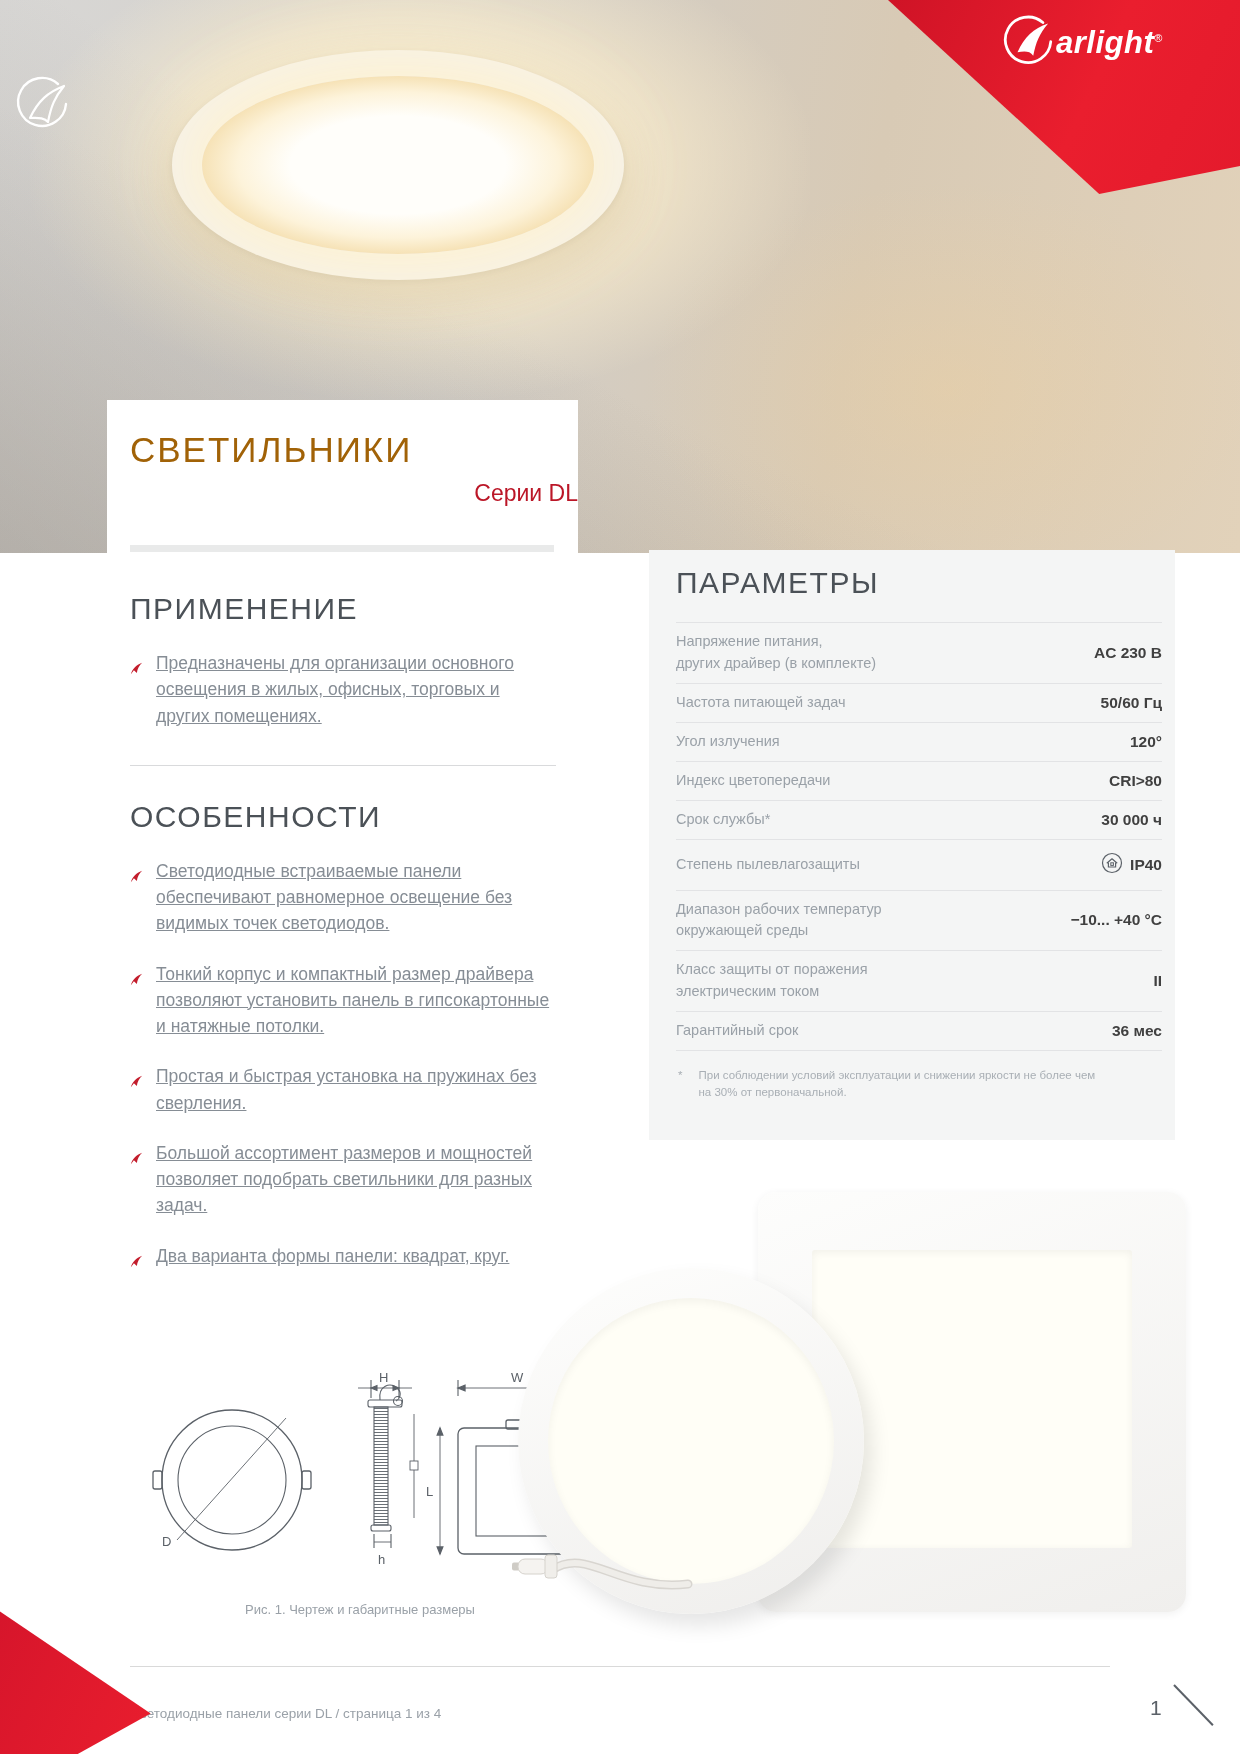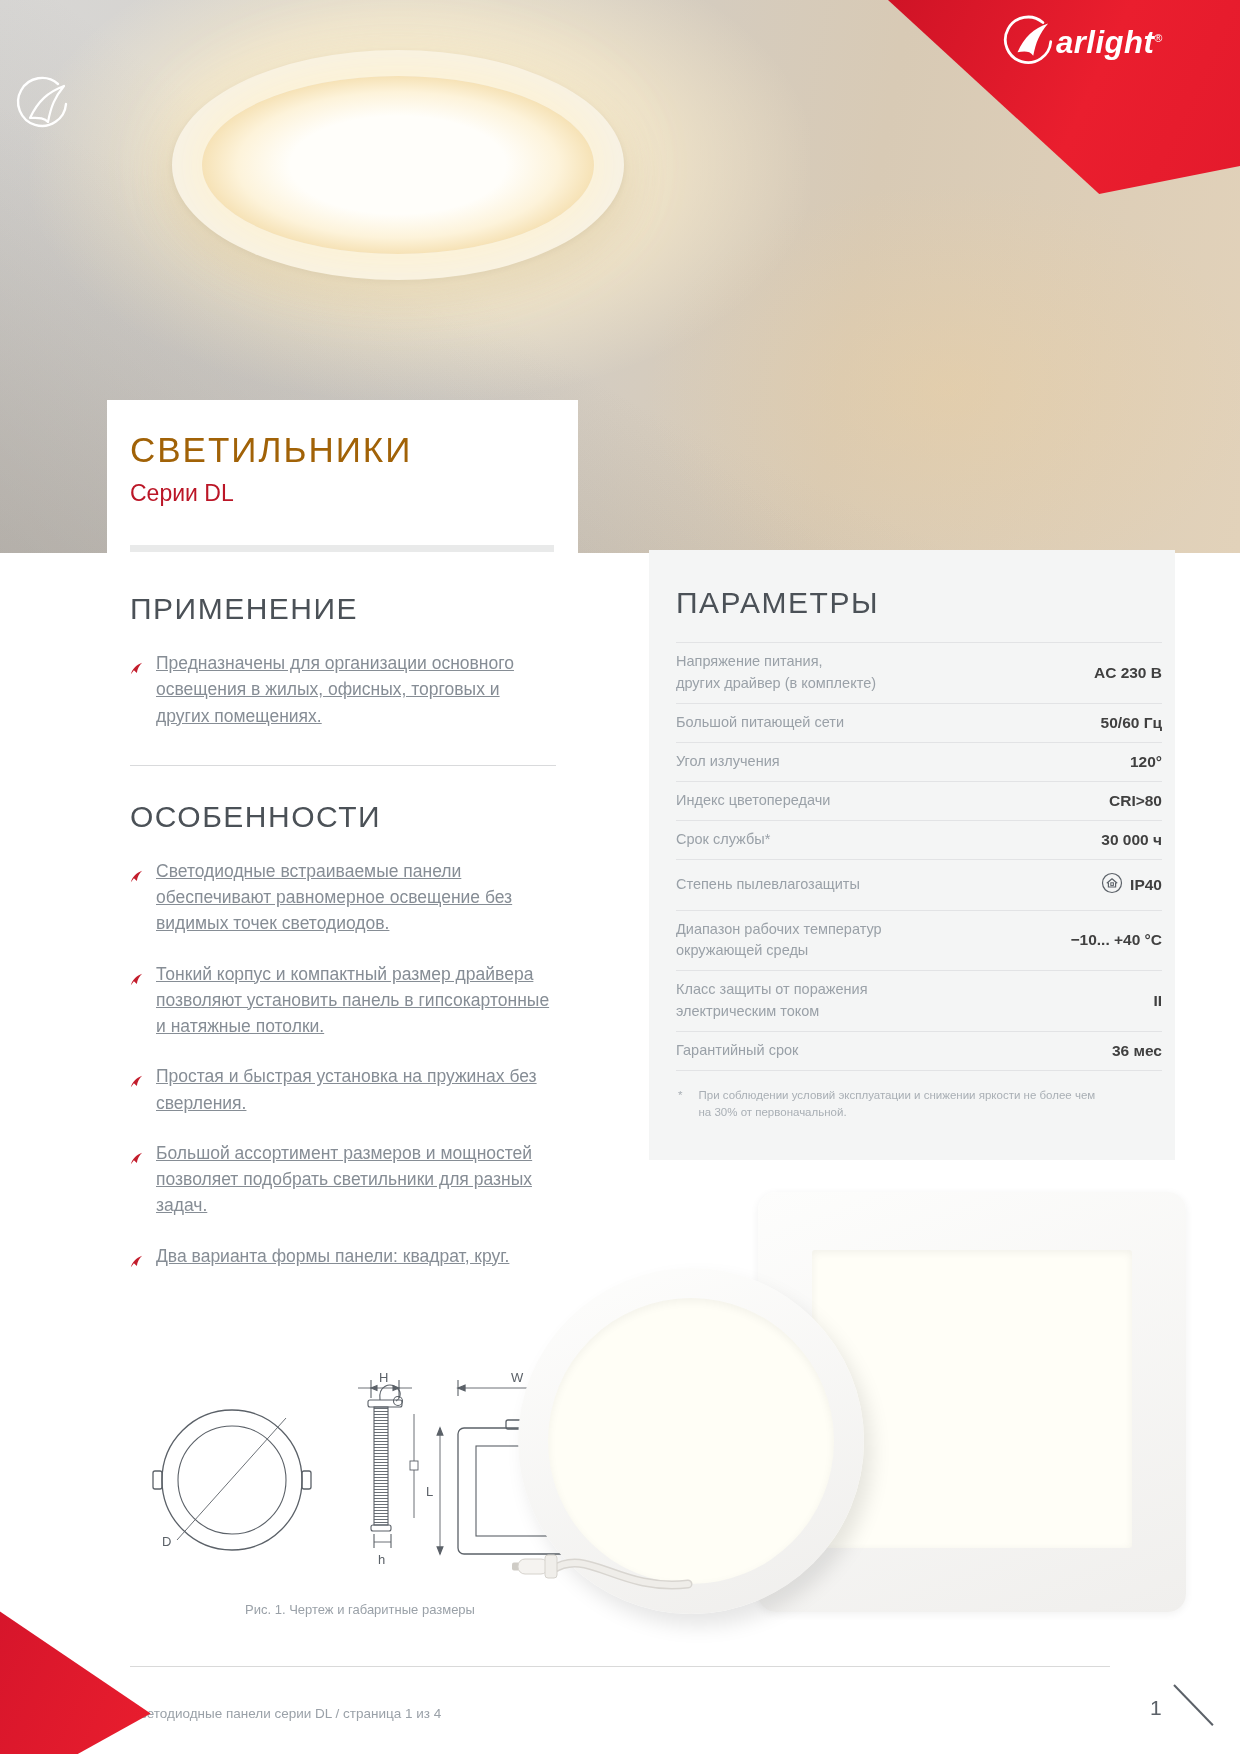--- a/index.html
+++ b/index.html
@@ -27,35 +27,35 @@
   .red-corner{position:absolute;right:0;top:0;width:352px;height:200px;
     clip-path:polygon(0 0,100% 0,100% 83%,60% 97%);
     background:linear-gradient(115deg,#cf1326 0%,#ea1e2e 55%,#e41a2c 100%);}
   .brand{position:absolute;right:50px;top:12px;width:190px;display:flex;align-items:center;}
   .brand-text{color:#fff;font-size:31px;font-weight:700;font-style:italic;letter-spacing:0.5px;line-height:1;}
   .brand-reg{color:#fff;font-size:11px;font-weight:400;vertical-align:super;font-style:normal;}
 
   
   .title-card{position:absolute;left:107px;top:400px;width:471px;height:154px;background:#fff;}
   .page-title{margin:30px 0 0 23px;font-size:35px;font-weight:400;letter-spacing:2px;color:#a16207;}
-  .page-subtitle{margin:10px 0 0 23px;font-size:23px;font-weight:400;color:#bb1627;}
+  .page-subtitle{margin:10px 0 0 23px;font-size:23px;font-weight:400;color:#bb1627;text-align:right;}
   .thick-divider{position:absolute;left:130px;top:545px;width:424px;height:7px;background:#e9eaea;}
 
   
   .left-col{position:absolute;left:130px;top:578px;width:426px;color:#868d95;}
   .section-heading{font-size:30px;font-weight:400;letter-spacing:1.5px;color:#4b5157;margin:0;}
   .h-app{margin-top:14px;}
   .h-feat{margin-top:34px;}
   .bullet{display:flex;gap:13px;margin-top:24px;font-size:17.5px;line-height:1.5;text-decoration:underline;}
   .bullet-mark{flex:0 0 13px;margin-top:6px;}
   .thin-divider{border:none;border-top:1px solid #d9dadc;margin:36px 0 0;}
 
   
   .params{position:absolute;left:649px;top:550px;width:526px;background:#f4f5f5;}
-  .params-inner{padding:36px 13px 0 27px;}
+  .params-inner{padding:16px 13px 0 27px;}
   .p-divider{border:none;border-top:1px solid #e2e3e5;margin:22px 0 0;}
   .p-row{display:flex;align-items:center;border-bottom:1px solid #e2e3e5;padding:8px 0;min-height:22px;}
   .p-row.tall{padding:12px 0;}
   .p-label{flex:1;font-size:14.5px;color:#9aa1a8;line-height:1.5;white-space:pre-line;padding-right:10px;}
   .p-value{font-size:15.5px;font-weight:700;color:#404040;white-space:nowrap;display:flex;align-items:center;gap:7px;}
   .p-note{display:flex;gap:16px;padding:16px 60px 38px 2px;font-size:11.5px;line-height:1.55;color:#a9afb5;}
 
   
   .drawing{position:absolute;left:128px;top:1368px;}
   .drawing text{font-family:"Liberation Sans",sans-serif;font-size:13px;fill:#5b6168;}
@@ -179,21 +179,21 @@
     <div class="params-inner">
       <h2 class="section-heading">ПАРАМЕТРЫ</h2>
       <hr class="p-divider">
 
       <div class="p-row">
         <span class="p-label">Напряжение питания,
 других драйвер (в комплекте)</span>
         <span class="p-value">AC 230 В</span>
       </div>
       <div class="p-row">
-        <span class="p-label">Большой питающей сети</span>
+        <span class="p-label">Частота питающей задач</span>
         <span class="p-value">50/60 Гц</span>
       </div>
       <div class="p-row">
         <span class="p-label">Угол излучения</span>
         <span class="p-value">120°</span>
       </div>
       <div class="p-row">
         <span class="p-label">Индекс цветопередачи</span>
         <span class="p-value">CRI&gt;80</span>
       </div>

